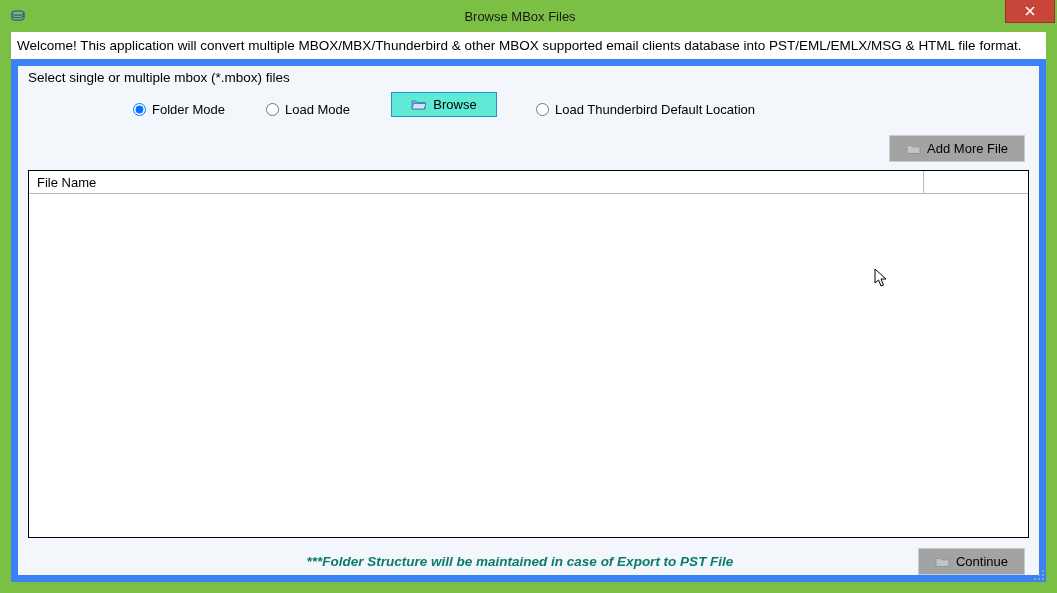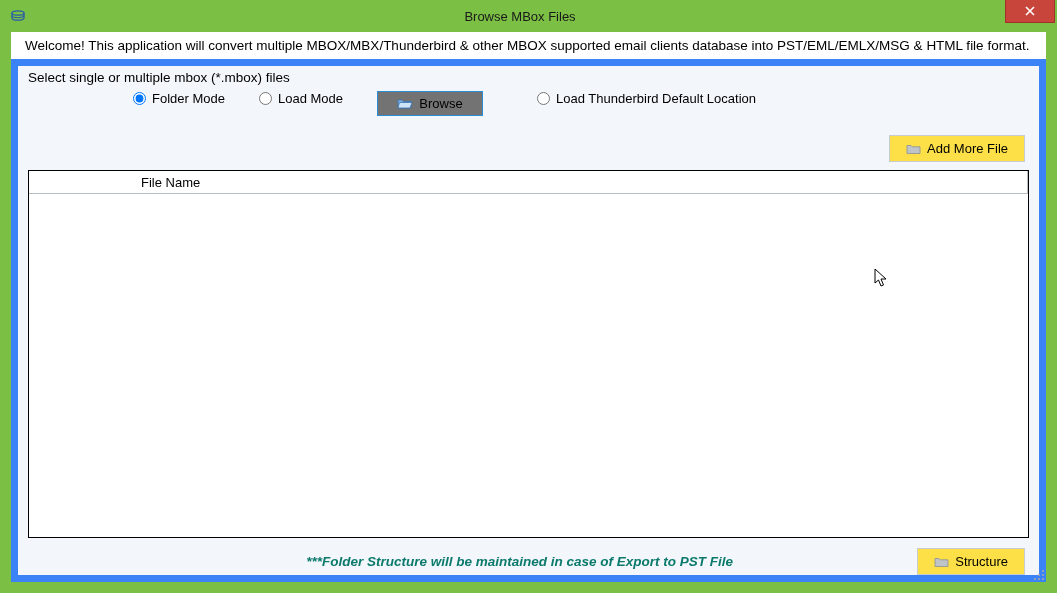--- a/index.html
+++ b/index.html
@@ -65,80 +65,79 @@
     top: 30px;
     bottom: 9px;
     box-sizing: border-box;
     display: flex;
     flex-direction: column;
   }
   .welcome {
     padding: 6px 14px 4px 6px;
     font-size: 13.5px;
     color: #000;
-    margin-left: 8px;
   }
   .panel {
     flex: 1;
     margin: 2px 0 0 0;
     background: #f3f7fb;
     border: 7px solid #3b82f6;
     display: flex;
     flex-direction: column;
     padding: 4px 0 0 0;
   }
   .panel-title {
     padding: 0 8px 6px 10px;
     font-size: 13.5px;
     color: #000;
   }
   .row-modes {
     display: flex;
-    align-items: flex-start;
+    align-items: flex-end;
     padding-left: 115px;
-    gap: 8px;
+    gap: 15px;
     height: 26px;
   }
   .radio-wrap {
     display: inline-flex;
     align-items: center;
     cursor: pointer;
     margin-right: 26px;
   }
   .radio-wrap input {
     margin: 0 6px 0 0;
   }
   .browse-btn {
     display: inline-flex;
     align-items: center;
     justify-content: center;
-    background: #737373;
+    background: #5eead4;
     border: 1px solid #2a8dd4;
     width: 104px;
     height: 23px;
     font-size: 13px;
     color: #000;
-    margin-right: 46px;
+    margin-right: 24px;
     cursor: pointer;
   }
   .browse-btn .folder-icon,
   .gray-btn .folder-icon {
     margin-right: 6px;
     display: inline-flex;
   }
   .addmore-row {
     display: flex;
     justify-content: flex-end;
     padding: 18px 14px 6px 0;
   }
   .gray-btn {
     display: inline-flex;
     align-items: center;
     justify-content: center;
-    background: #fde047;
+    background: #a3a3a3;
     border: 1px solid #c7ccd1;
     height: 25px;
     padding: 0 16px;
     font-size: 13px;
     color: #000;
     cursor: pointer;
     text-align: center;
   }
   .list-frame {
     margin: 2px 10px 0 10px;
@@ -147,21 +146,20 @@
     flex: 1;
     min-height: 320px;
     display: flex;
     flex-direction: column;
   }
   .list-header {
     display: flex;
     border-bottom: 1px solid #b7bcc0;
     height: 22px;
     align-items: center;
-    justify-content: flex-end;
   }
   .col-filename {
     width: 895px;
     padding-left: 8px;
     border-right: 1px solid #b7bcc0;
     height: 100%;
     display: flex;
     align-items: center;
     box-sizing: border-box;
     background: #fff;
@@ -274,21 +272,21 @@
 
       <div class="bottom-row">
         <div style="width:90px"></div>
         <div class="footer-note">***Folder Structure will be maintained in case of Export to PST File</div>
         <div class="gray-btn">
           <span class="folder-icon">
             <svg width="15" height="12" viewBox="0 0 15 12">
               <path d="M1 2.5 h4 l1.3 1.3 H14 V10.5 H1 Z" fill="#bfc4c8" stroke="#8a8f93" stroke-width="0.8"></path>
             </svg>
           </span>
-          <span>Structure</span>
+          <span>Continue</span>
         </div>
       </div>
     </div>
 
     <svg class="resize-grip" width="14" height="14" viewBox="0 0 14 14">
       <circle cx="11" cy="3" r="1" fill="currentColor"></circle>
       <circle cx="7" cy="7" r="1" fill="currentColor"></circle>
       <circle cx="11" cy="7" r="1" fill="currentColor"></circle>
       <circle cx="3" cy="11" r="1" fill="currentColor"></circle>
       <circle cx="7" cy="11" r="1" fill="currentColor"></circle>

